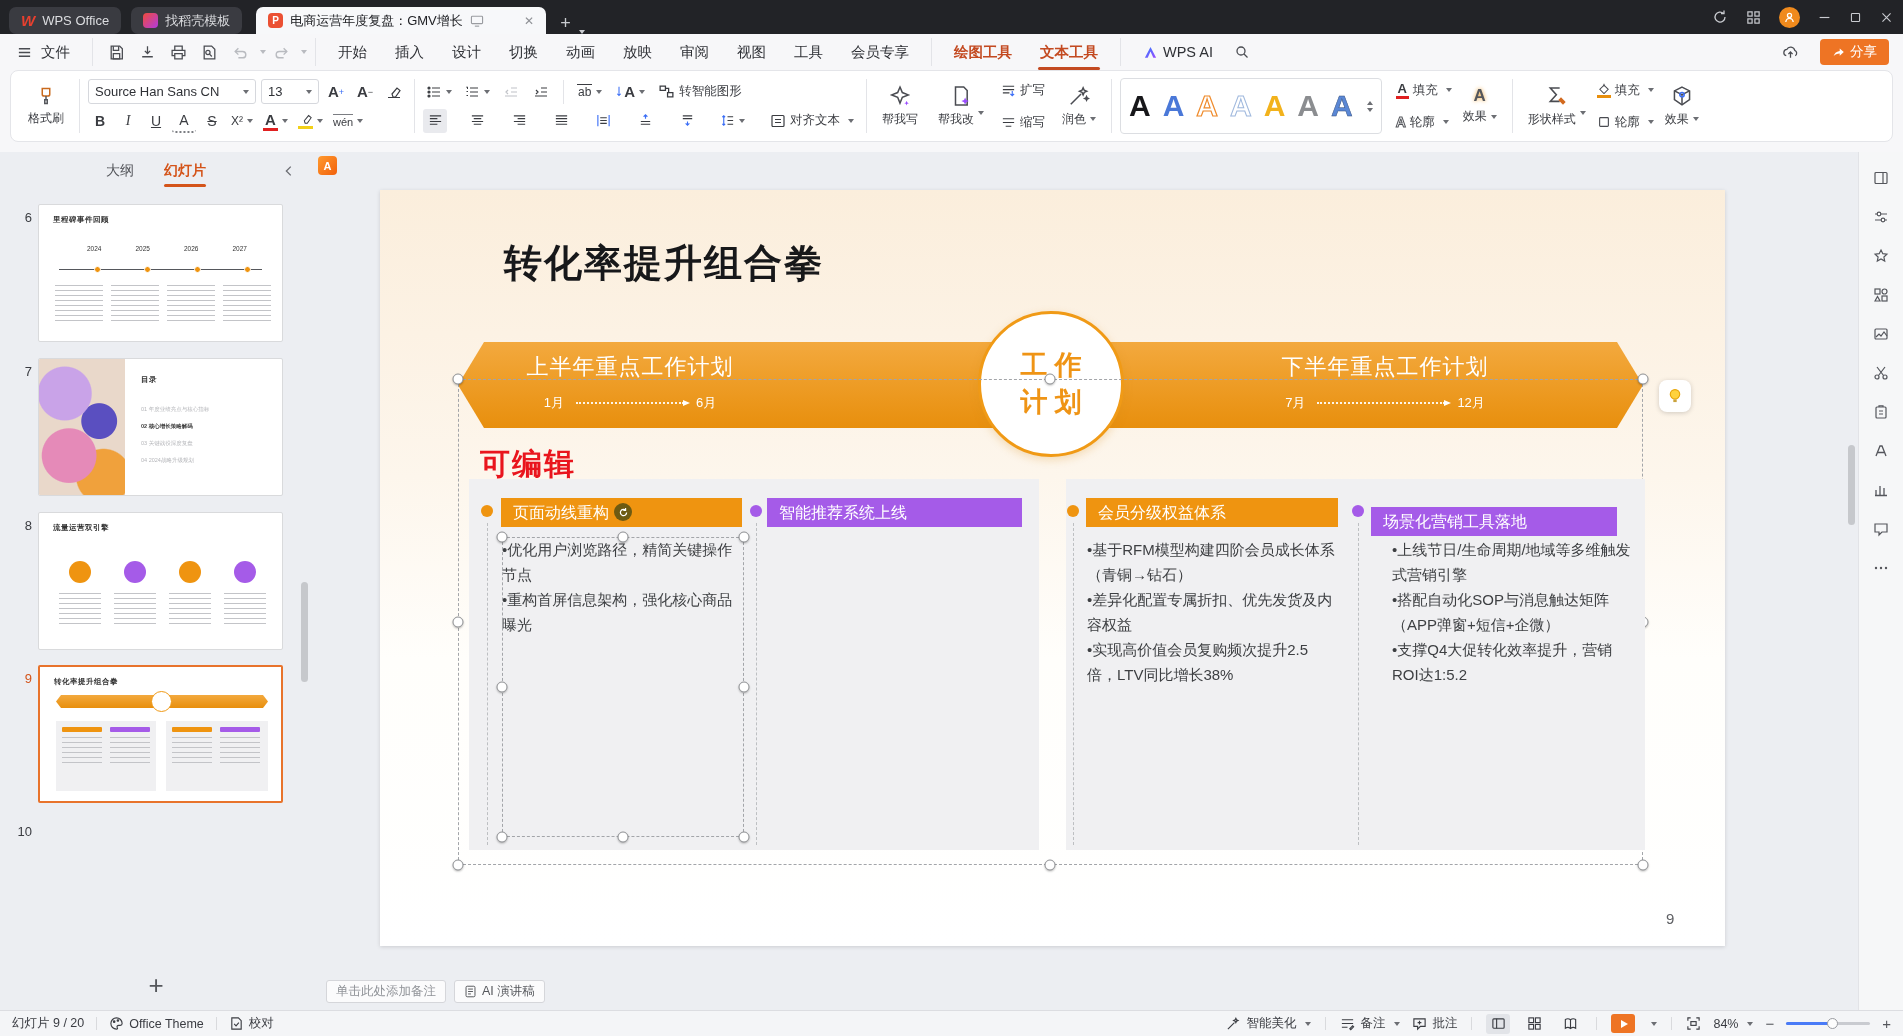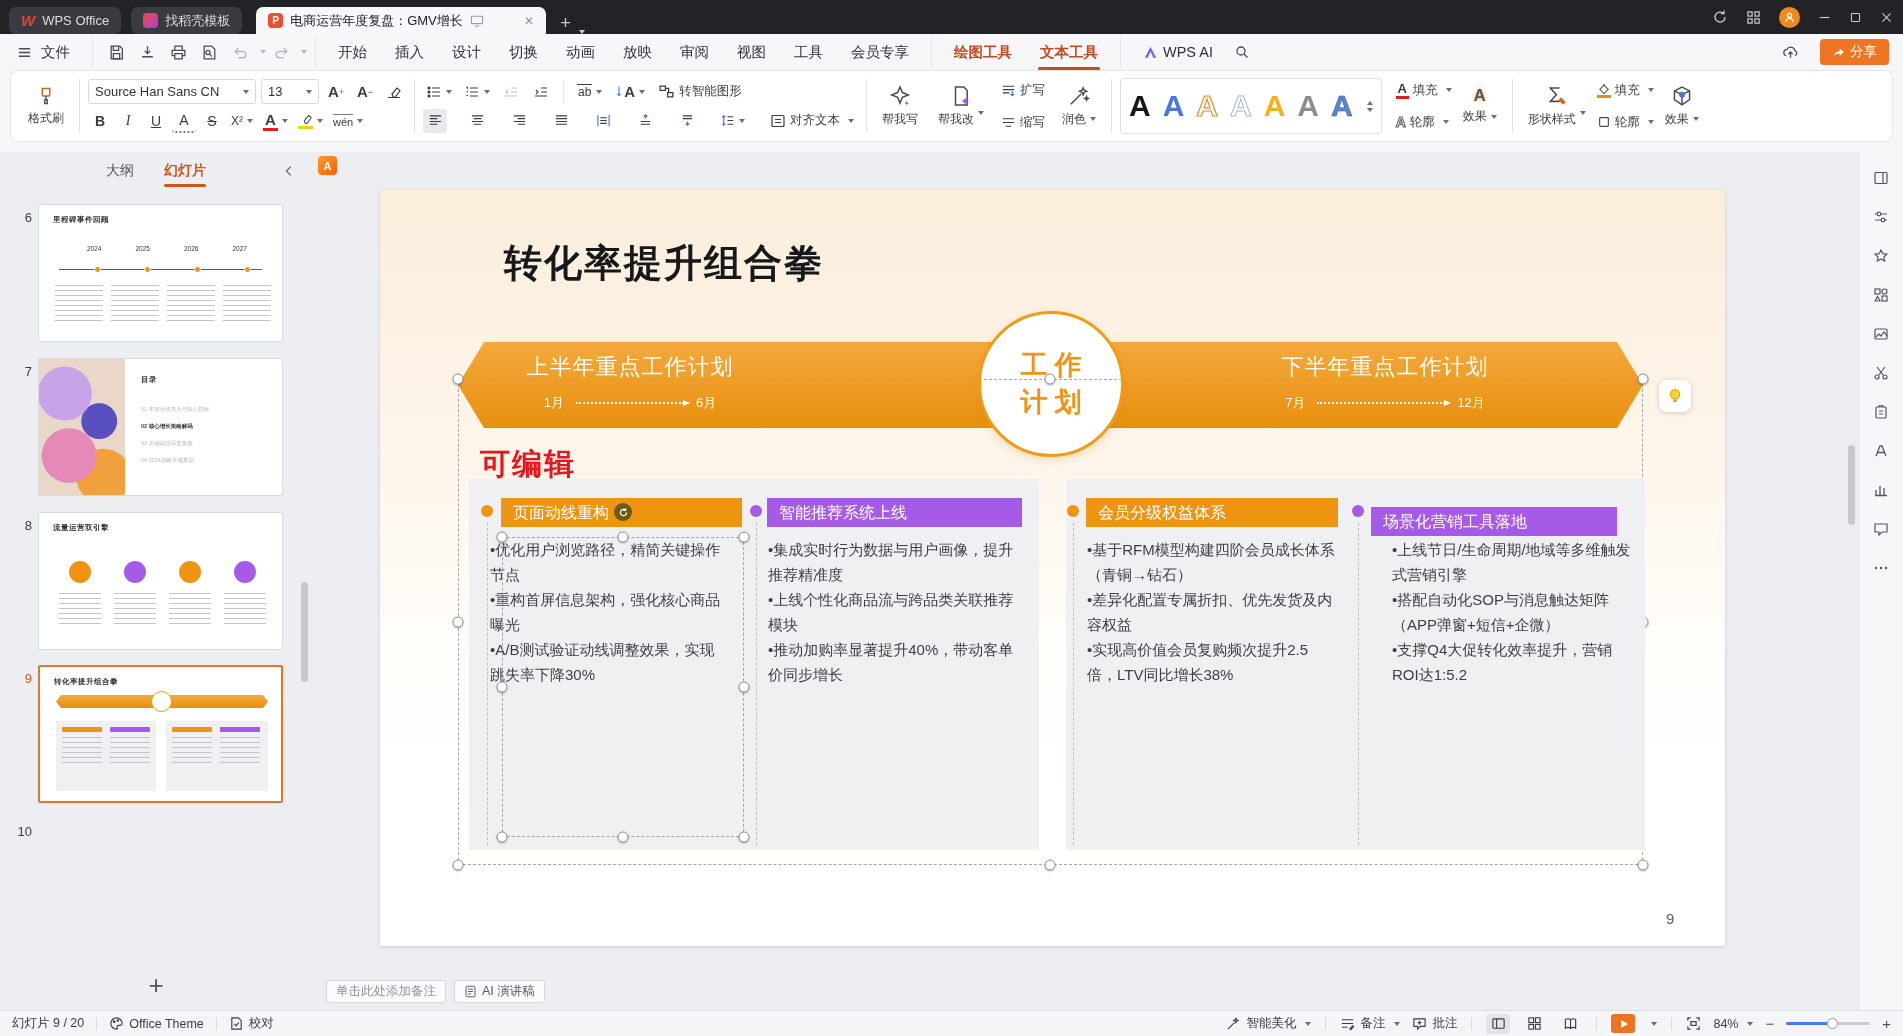--- a/index.html
+++ b/index.html
@@ -752,49 +752,43 @@
         <div class="handle" style="left:1263px;top:675px"></div>
 
         <div class="badge">可编辑</div>
 
         <div class="gpanel" style="left:89px;width:570px"></div>
         <div class="gpanel" style="left:686px;width:579px"></div>
 
         <div class="bullet" style="left:101px;top:315px;background:#ef9410"></div>
         <div class="tdash" style="left:107px;top:333px;height:322px"></div>
         <div class="chead" style="left:121px;top:308px;width:241px;background:#ef9410"><span>页面动线重构</span></div>
-        <div class="cbody" style="left:110px;width:233px">
+        <div class="cbody" style="left:122px;width:233px">
           <div>•优化用户浏览路径，精简关键操作节点</div>
           <div>•重构首屏信息架构，强化核心商品曝光</div>
-          <div>•A/B测试验证动线调整效果，实现跳失率下降30%</div>
         </div>
 
         <div class="selbox" style="left:122px;top:347px;width:242px;height:300px"></div>
         <div class="rotate-h" style="left:243px;top:322px">
             <svg width="11" height="11" viewBox="0 0 16 16" fill="none" stroke="#fff" stroke-width="1.8">
               <path d="M12.5 8a4.5 4.5 0 1 1-1.4-3.2M11 1.5v3.3h-3.3"></path>
             </svg>
           </div>
         <div class="handle" style="left:122px;top:347px"></div>
         <div class="handle" style="left:243px;top:347px"></div>
         <div class="handle" style="left:364px;top:347px"></div>
         <div class="handle" style="left:122px;top:497px"></div>
         <div class="handle" style="left:364px;top:497px"></div>
         <div class="handle" style="left:122px;top:647px"></div>
         <div class="handle" style="left:243px;top:647px"></div>
         <div class="handle" style="left:364px;top:647px"></div>
 
         <div class="bullet" style="left:370px;top:315px;background:#a55be8"></div>
         <div class="tdash" style="left:376px;top:333px;height:322px"></div>
         <div class="chead" style="left:387px;top:308px;width:255px;background:#a55be8"><span>智能推荐系统上线</span></div>
-        <div class="cbody" style="left:388px;width:250px">
-          <div>•集成实时行为数据与用户画像，提升推荐精准度</div>
-          <div>•上线个性化商品流与跨品类关联推荐模块</div>
-          <div>•推动加购率显著提升40%，带动客单价同步增长</div>
-        </div>
 
         <div class="bullet" style="left:687px;top:315px;background:#ef9410"></div>
         <div class="tdash" style="left:693px;top:333px;height:322px"></div>
         <div class="chead" style="left:706px;top:308px;width:252px;background:#ef9410"><span>会员分级权益体系</span></div>
         <div class="cbody" style="left:707px;width:250px">
           <div>•基于RFM模型构建四阶会员成长体系（青铜→钻石）</div>
           <div>•差异化配置专属折扣、优先发货及内容权益</div>
           <div>•实现高价值会员复购频次提升2.5倍，LTV同比增长38%</div>
         </div>
 

